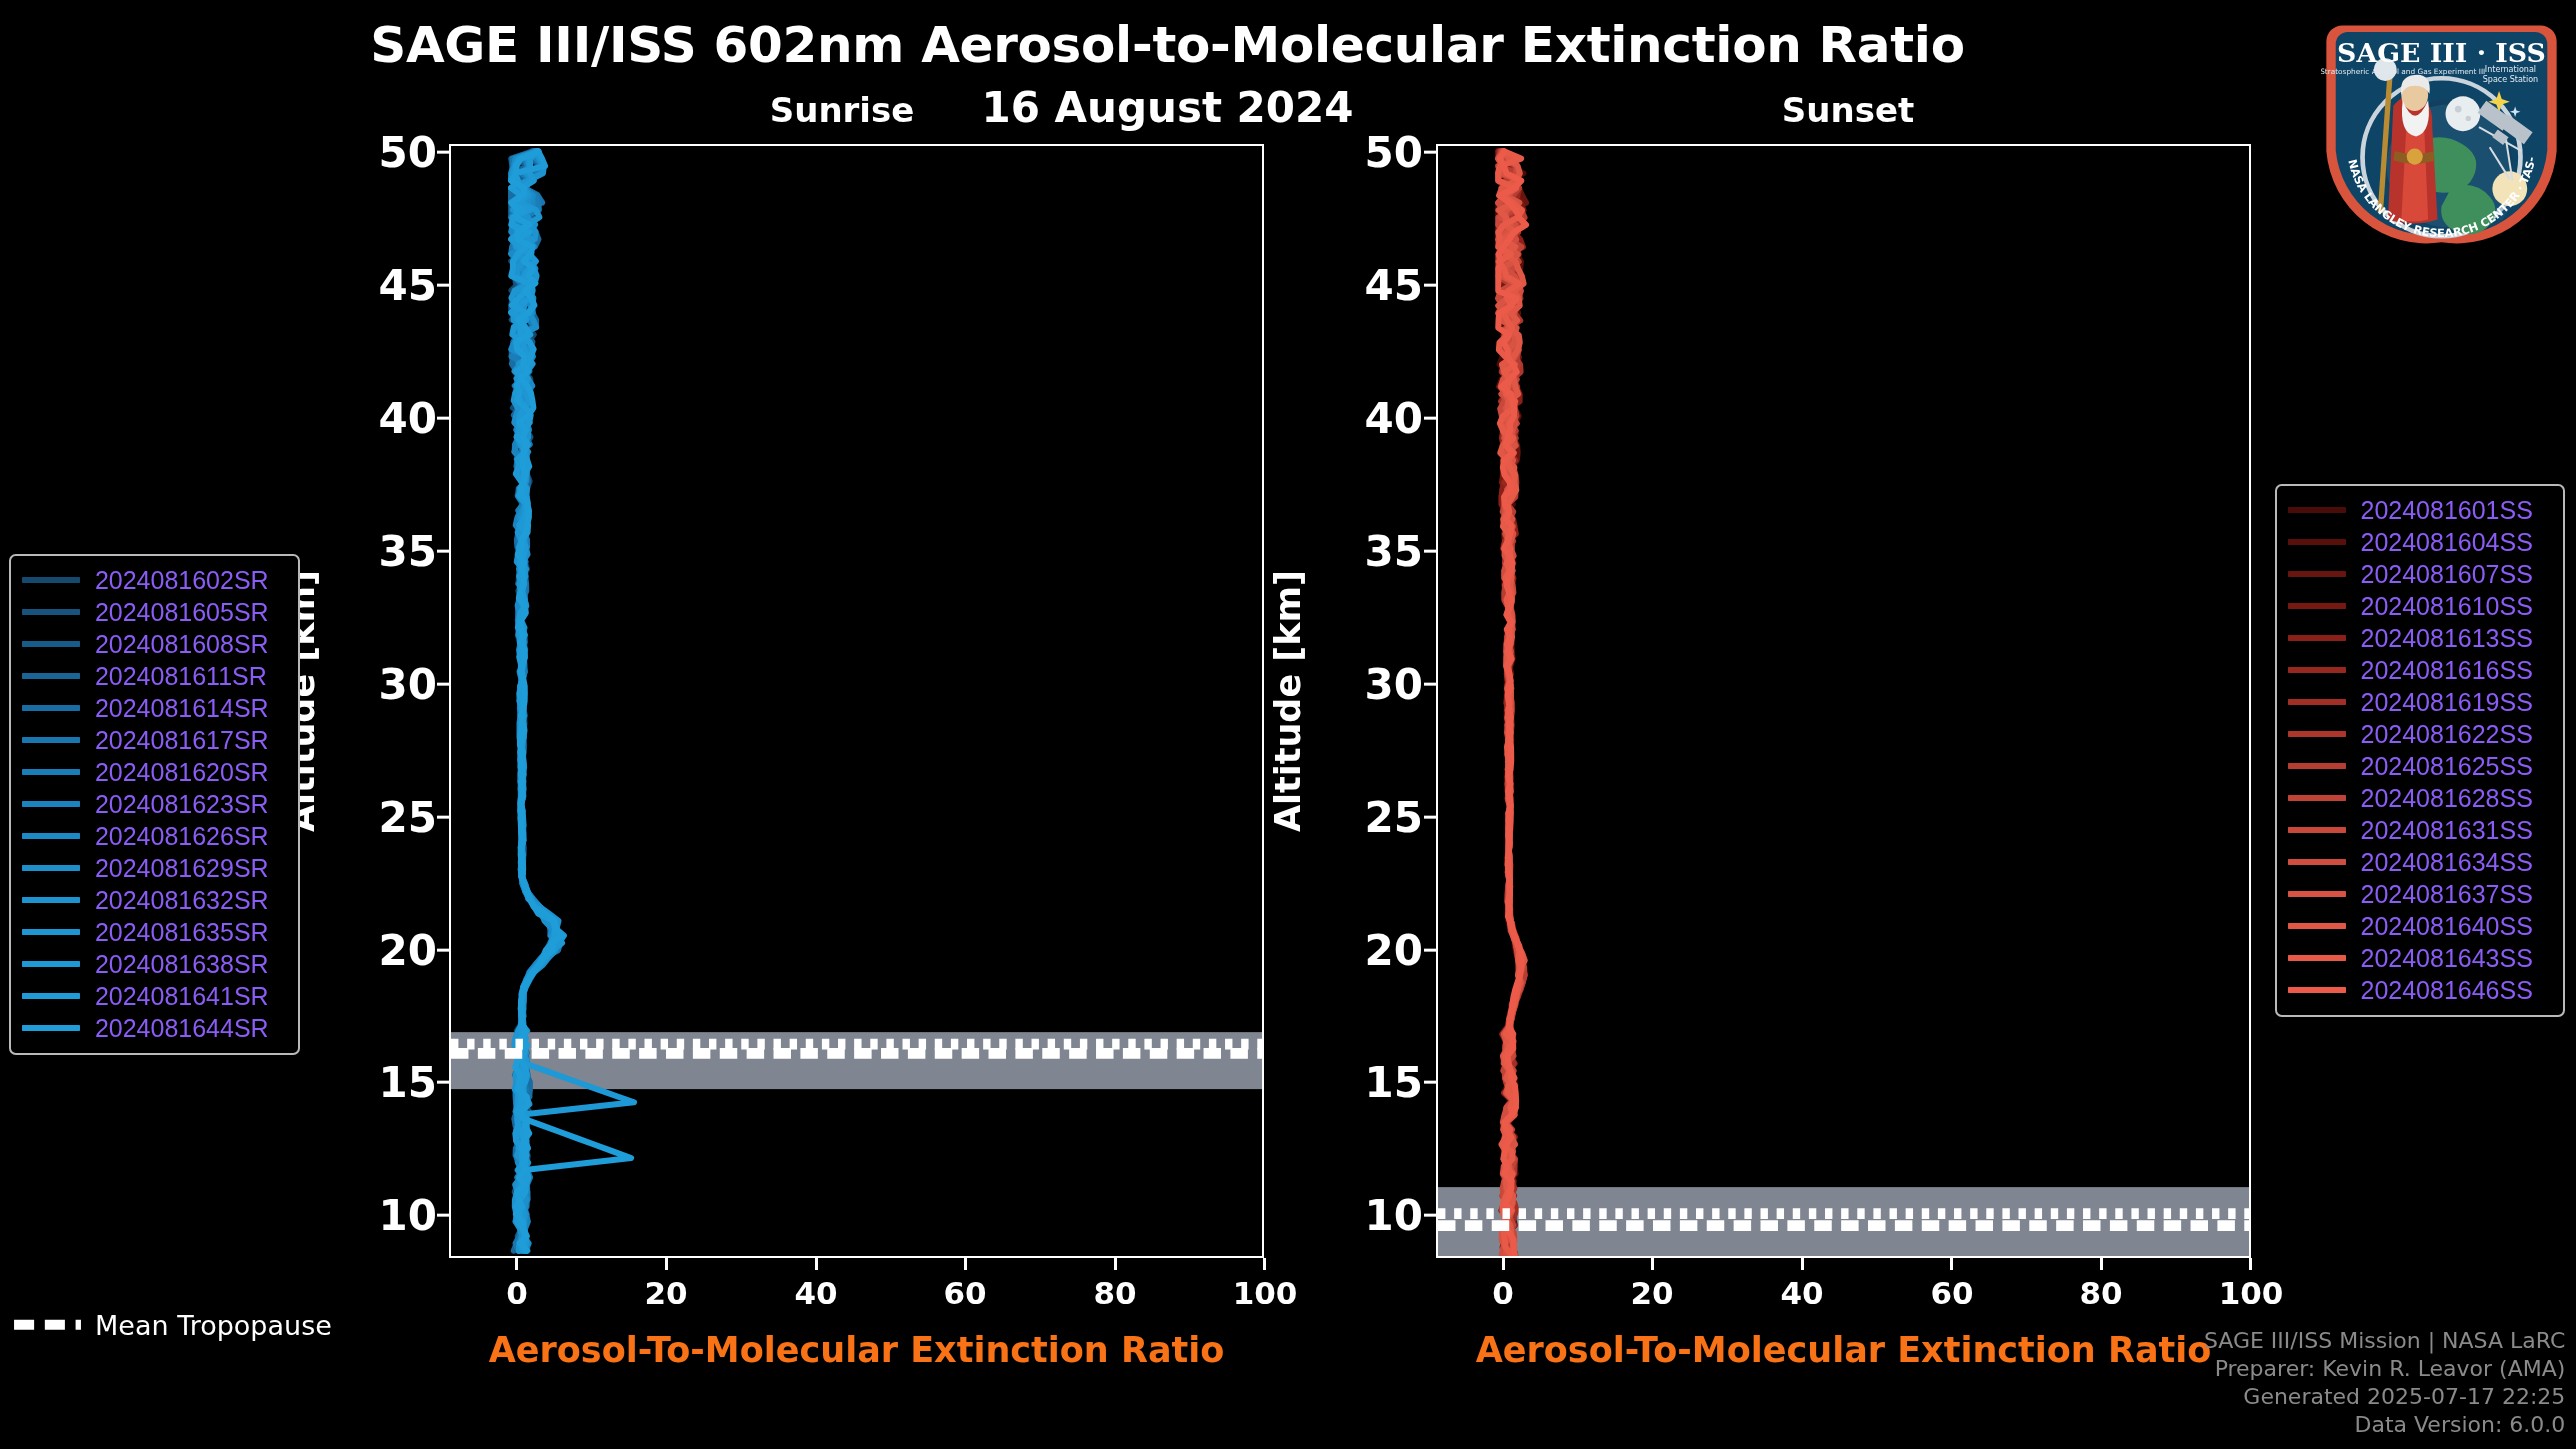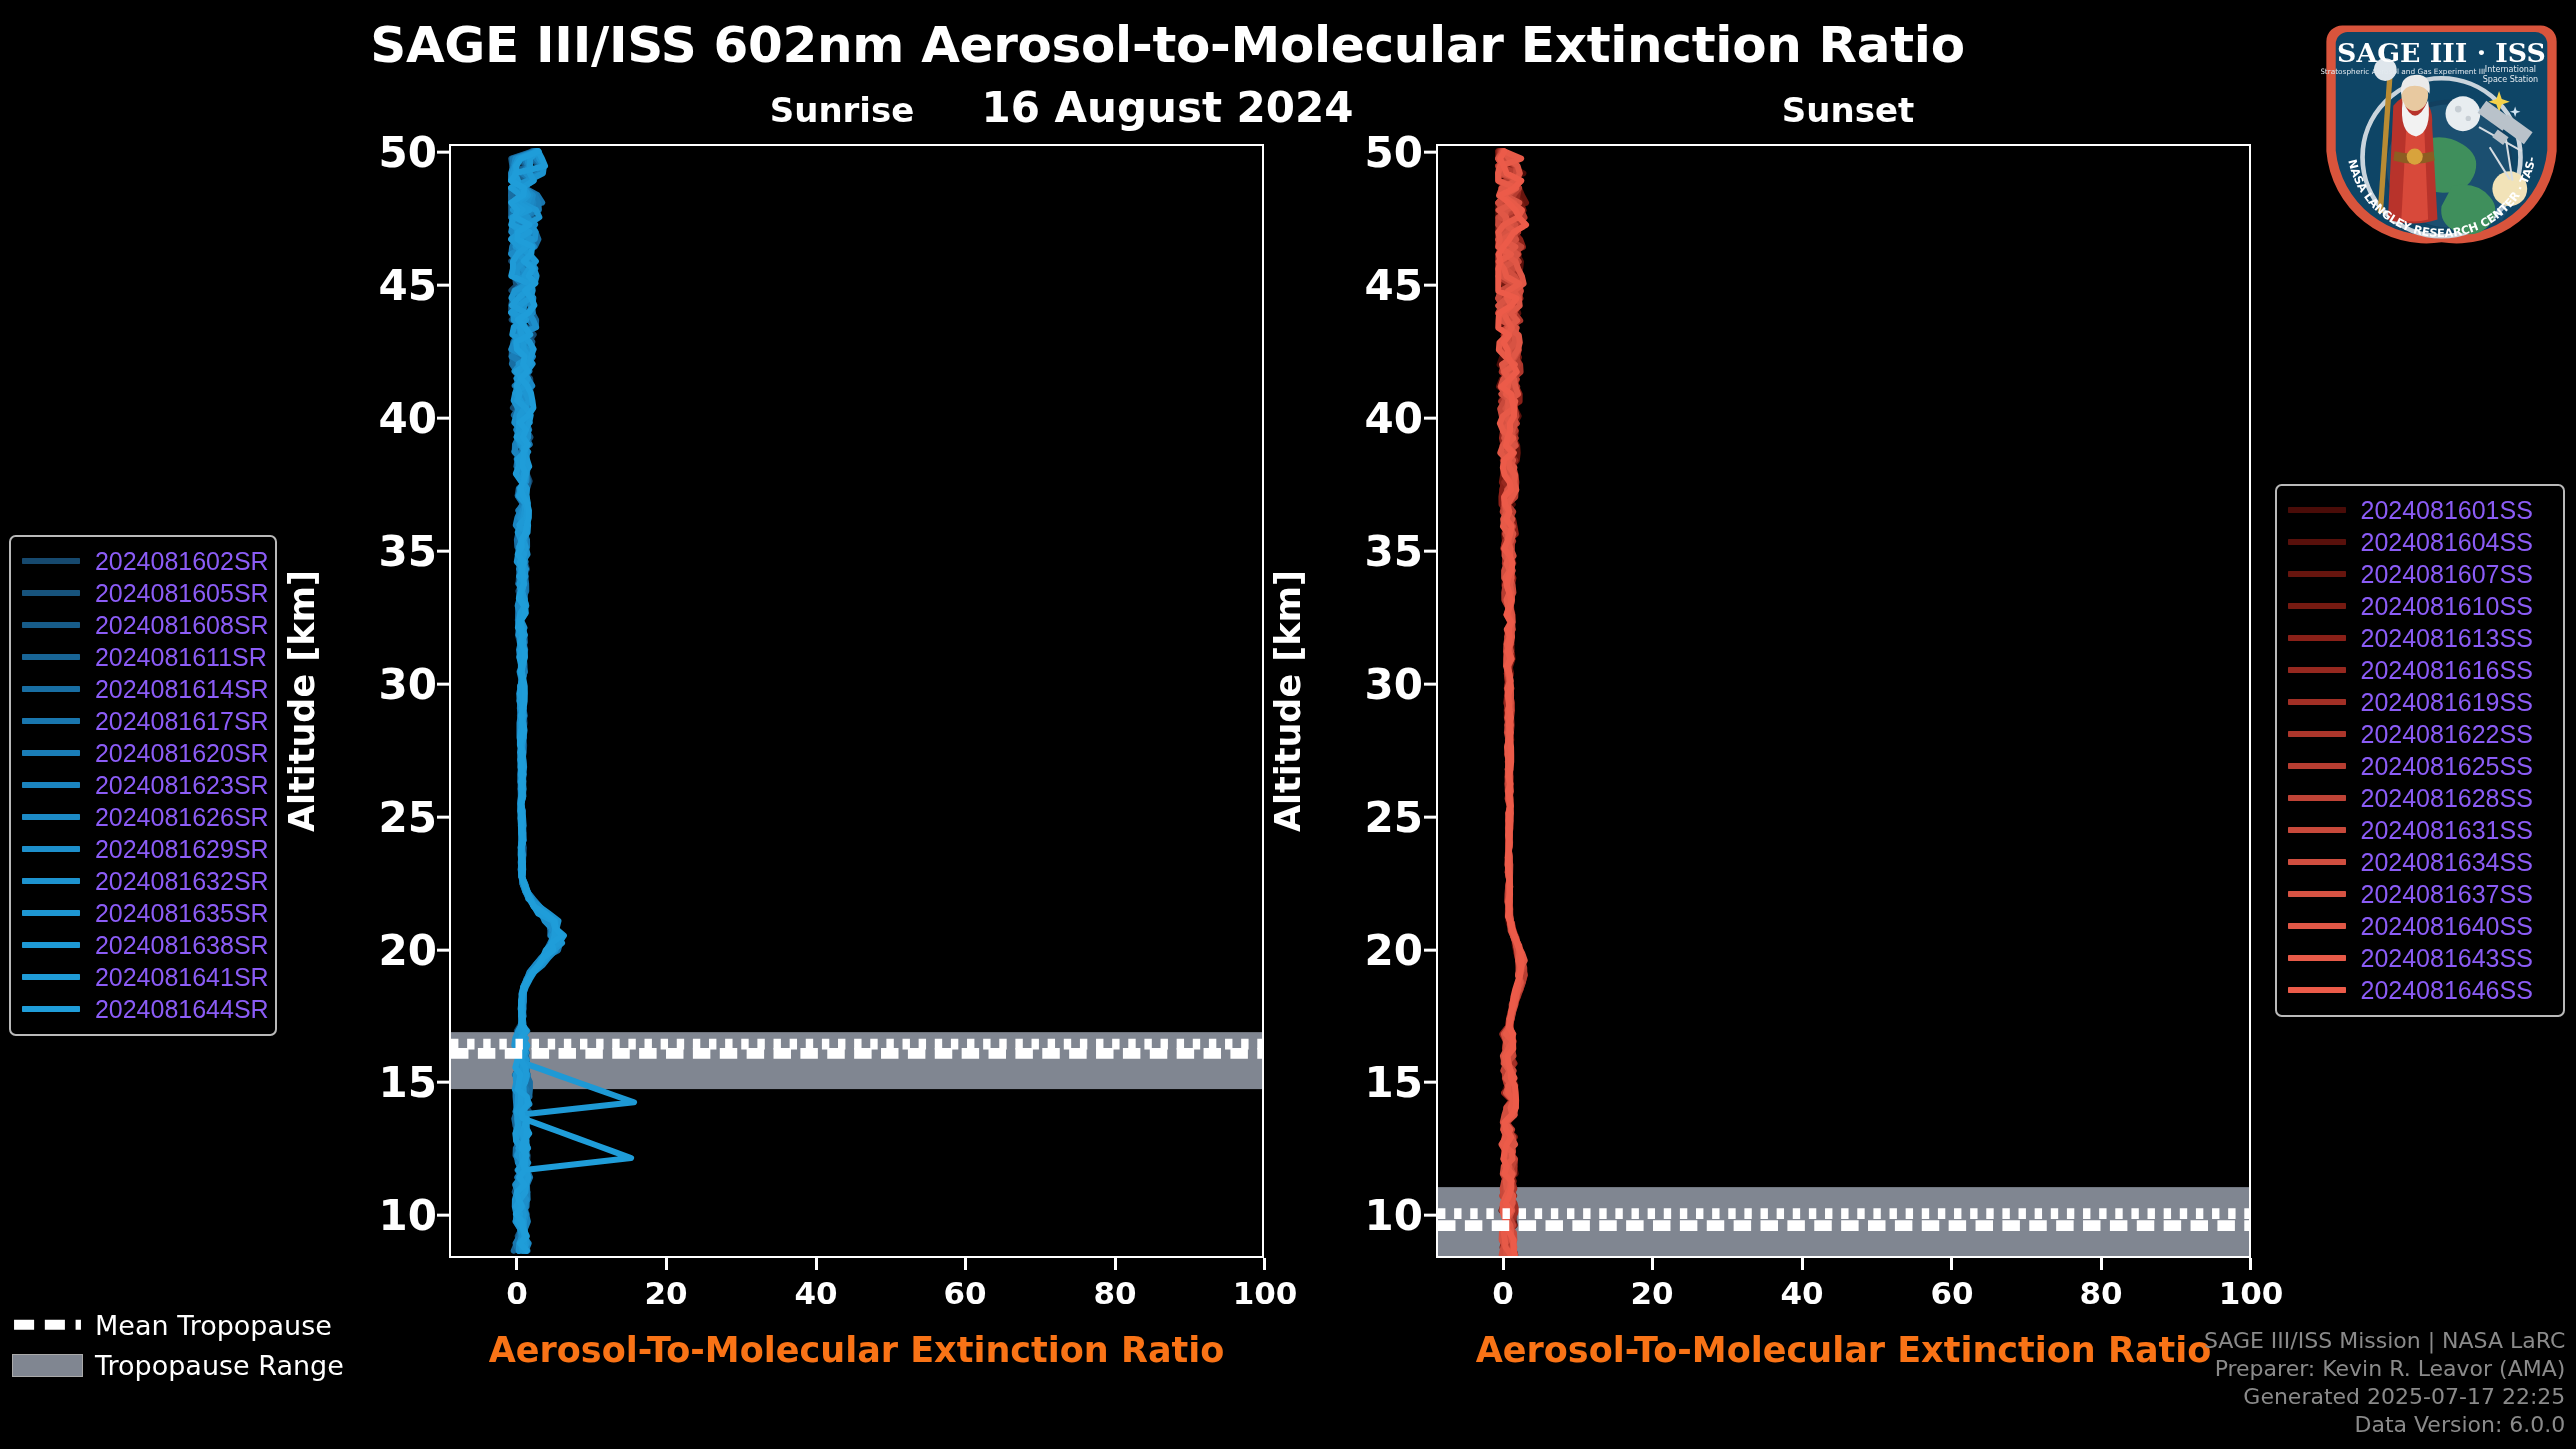--- a/index.html
+++ b/index.html
@@ -59,21 +59,21 @@
     position:absolute; font-size:35px; font-weight:bold; color:#fff;
     transform-origin:center center; transform:rotate(-90deg);
     width:402px; text-align:center;
   }
 
   
   .series-legend {
     position:absolute; border:2px solid #b9b9b9; border-radius:6.7px;
     background:#000; padding:8px 13.4px 9.4px 10.7px;
   }
-  #legend-sunrise { left:9.4px; top:535px; width:268px; }
+  #legend-sunrise { left:9.4px; top:554px; width:291px; }
   #legend-sunset  { left:2275px; top:484px; width:290px; }
   .legend-row { display:flex; align-items:center; height:32px; }
   .legend-swatch { width:58px; height:6px; flex:0 0 58px; border-radius:0.7px; }
   .legend-text {
     margin-left:14.8px; font-size:25px; color:#8b5cf6; white-space:nowrap;
     font-family:Liberation Sans, sans-serif;
   }
 
   
   #tropo-legend { position:absolute; left:12px; top:1305px; width:376px; }
@@ -348,24 +348,20 @@
 
 <div id="tropo-legend">
     <div class="tropo-row">
       <div class="tropo-key">
         <svg width="71" height="17.4" viewBox="0 0 106 26">
           <line x1="3" y1="13" x2="103" y2="13" stroke="#fff" stroke-width="15" stroke-dasharray="30 16"></line>
         </svg>
       </div>
       <div class="tropo-text">Mean Tropopause</div>
     </div>
-    <div class="tropo-row">
-      <div class="tropo-key" style="background: rgb(128, 134, 145); height: 23px; border: 1.3px solid rgb(170, 170, 170);"></div>
-      <div class="tropo-text">Tropopause Range</div>
-    </div>
   </div>
 
 <div id="credits">
     <div>SAGE III/ISS Mission | NASA LaRC</div>
     <div>Preparer: Kevin R. Leavor (AMA)</div>
     <div>Generated 2025-07-17 22:25</div>
     <div>Data Version: 6.0.0</div>
   </div>
 
 <div id="logo">

